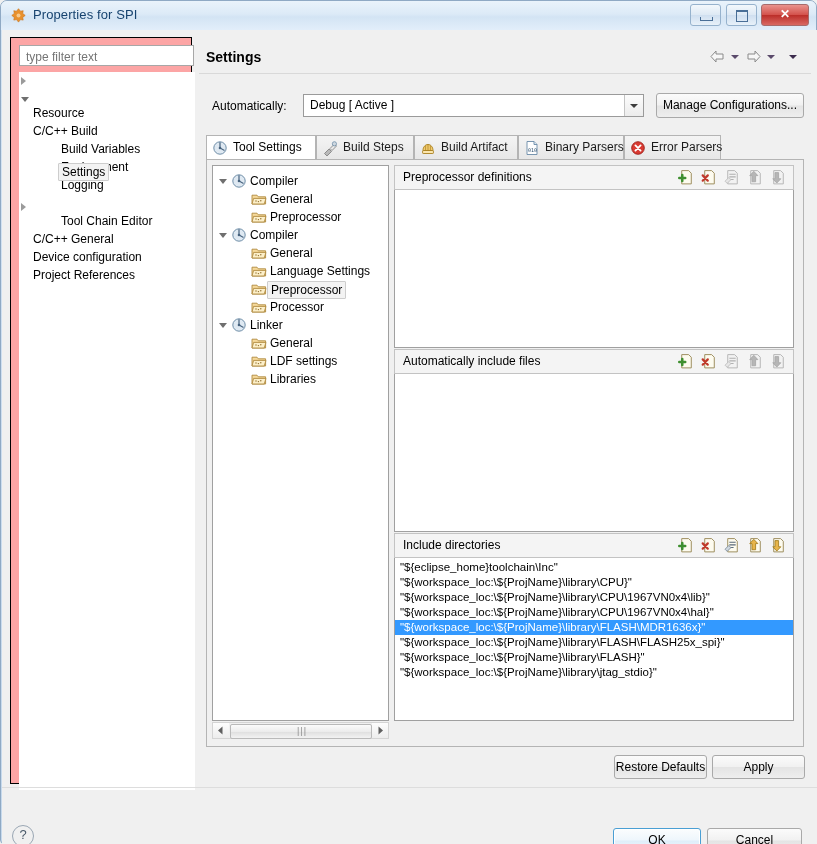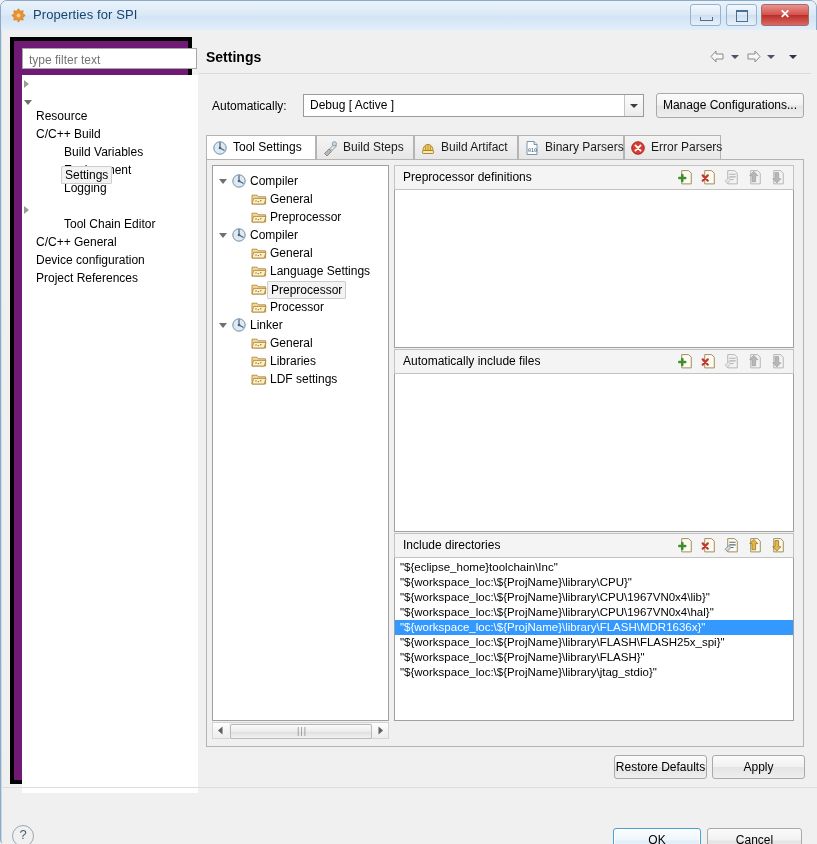--- a/index.html
+++ b/index.html
@@ -60,21 +60,21 @@
     border:1px solid #4a6f97;border-top:2px solid #4a6f97;
   }
   
   .client{
     position:absolute;left:1px;top:29px;width:815px;height:814px;
     background:#f0f0f0;
   }
   
   .leftpanel{
     position:absolute;left:8px;top:7px;width:182px;height:747px;
-    background:#701a75;border:4px solid #000000;box-sizing:border-box;
+    background:#fca5a5;border:1px solid #000000;box-sizing:border-box;
   }
   .filterbox{
     position:absolute;left:8px;top:7px;width:175px;height:21px;
     border:1px solid #a7a7a7;background:#fff;box-sizing:border-box;
     font-size:12px;color:#808080;
     padding:3px 4px;
   }
   .filterbox input{
     border:none;outline:none;width:100%;font-size:12px;
     font-family:"Liberation Sans", sans-serif;color:#6d6d6d;background:transparent;
@@ -493,33 +493,33 @@
                 <div class="tt-item">
                   <span style="position:absolute;left:38px;top:1px;width:16px;height:16px">
                     <svg width="16" height="16" viewBox="0 0 16 16">
                       <path d="M1 4.2 L6 4.2 L7.3 5.8 L14.6 5.8 L14.6 13 L1 13 Z" fill="#f6d99a" stroke="#b08a3e" stroke-width="0.9"></path>
                       <path d="M2.6 7.4 L15 7.4 L13.2 13 L1 13 Z" fill="#fcefc9" stroke="#b08a3e" stroke-width="0.9"></path>
                       <circle cx="5" cy="10" r="0.7" fill="#8d6c2a"></circle>
                       <circle cx="7.4" cy="10.6" r="0.7" fill="#8d6c2a"></circle>
                       <circle cx="9.8" cy="9.8" r="0.7" fill="#8d6c2a"></circle>
                     </svg>
                   </span>
+                  <span class="ttl" style="left:57px">LDF settings</span>
+                </div>
+                <div class="tt-item">
+                  <span style="position:absolute;left:38px;top:1px;width:16px;height:16px">
+                    <svg width="16" height="16" viewBox="0 0 16 16">
+                      <path d="M1 4.2 L6 4.2 L7.3 5.8 L14.6 5.8 L14.6 13 L1 13 Z" fill="#f6d99a" stroke="#b08a3e" stroke-width="0.9"></path>
+                      <path d="M2.6 7.4 L15 7.4 L13.2 13 L1 13 Z" fill="#fcefc9" stroke="#b08a3e" stroke-width="0.9"></path>
+                      <circle cx="5" cy="10" r="0.7" fill="#8d6c2a"></circle>
+                      <circle cx="7.4" cy="10.6" r="0.7" fill="#8d6c2a"></circle>
+                      <circle cx="9.8" cy="9.8" r="0.7" fill="#8d6c2a"></circle>
+                    </svg>
+                  </span>
                   <span class="ttl" style="left:57px">Libraries</span>
-                </div>
-                <div class="tt-item">
-                  <span style="position:absolute;left:38px;top:1px;width:16px;height:16px">
-                    <svg width="16" height="16" viewBox="0 0 16 16">
-                      <path d="M1 4.2 L6 4.2 L7.3 5.8 L14.6 5.8 L14.6 13 L1 13 Z" fill="#f6d99a" stroke="#b08a3e" stroke-width="0.9"></path>
-                      <path d="M2.6 7.4 L15 7.4 L13.2 13 L1 13 Z" fill="#fcefc9" stroke="#b08a3e" stroke-width="0.9"></path>
-                      <circle cx="5" cy="10" r="0.7" fill="#8d6c2a"></circle>
-                      <circle cx="7.4" cy="10.6" r="0.7" fill="#8d6c2a"></circle>
-                      <circle cx="9.8" cy="9.8" r="0.7" fill="#8d6c2a"></circle>
-                    </svg>
-                  </span>
-                  <span class="ttl" style="left:57px">LDF settings</span>
                 </div>
               </div>
           </div>
 
           <div class="hscroll">
             <span class="hs-arrow" style="left:0;">
               <svg width="16" height="15" viewBox="0 0 16 15">
                   <path d="M9.5 3.5 L5 7.5 L9.5 11.5 Z" fill="#5f5f5f"></path>
                 </svg>
             </span>

